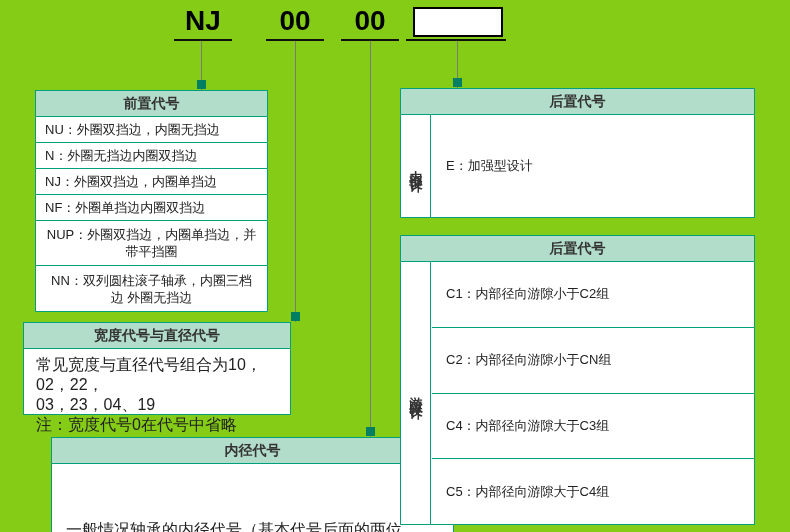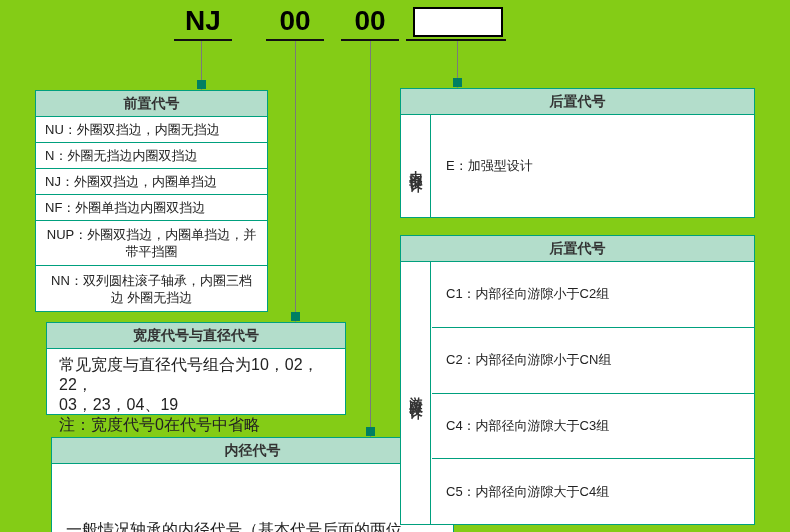--- a/index.html
+++ b/index.html
@@ -58,21 +58,21 @@
   <div class="panel" style="left:35px;top:90px;width:233px;">
     <div class="panel-header">前置代号</div>
     <div class="prow h26">NU：外圈双挡边，内圈无挡边</div>
     <div class="prow h26">N：外圈无挡边内圈双挡边</div>
     <div class="prow h26">NJ：外圈双挡边，内圈单挡边</div>
     <div class="prow h26">NF：外圈单挡边内圈双挡边</div>
     <div class="prow h45">NUP：外圈双挡边，内圈单挡边，并带平挡圈</div>
     <div class="prow h45">NN：双列圆柱滚子轴承，内圈三档边 外圈无挡边</div>
   </div>
 
-  <div class="panel" style="left:46px;top:322px;width:300px;height:93px;">
+  <div class="panel" style="left:23px;top:322px;width:268px;height:93px;">
     <div class="panel-header">宽度代号与直径代号</div>
     <div class="body-text">
       <div>常见宽度与直径代号组合为10，02，22，</div>
       <div>03，23，04、19</div>
       <div>注：宽度代号0在代号中省略</div>
     </div>
   </div>
 
   <div class="panel" style="left:51px;top:437px;width:403px;height:108px;">
     <div class="panel-header">内径代号</div>

